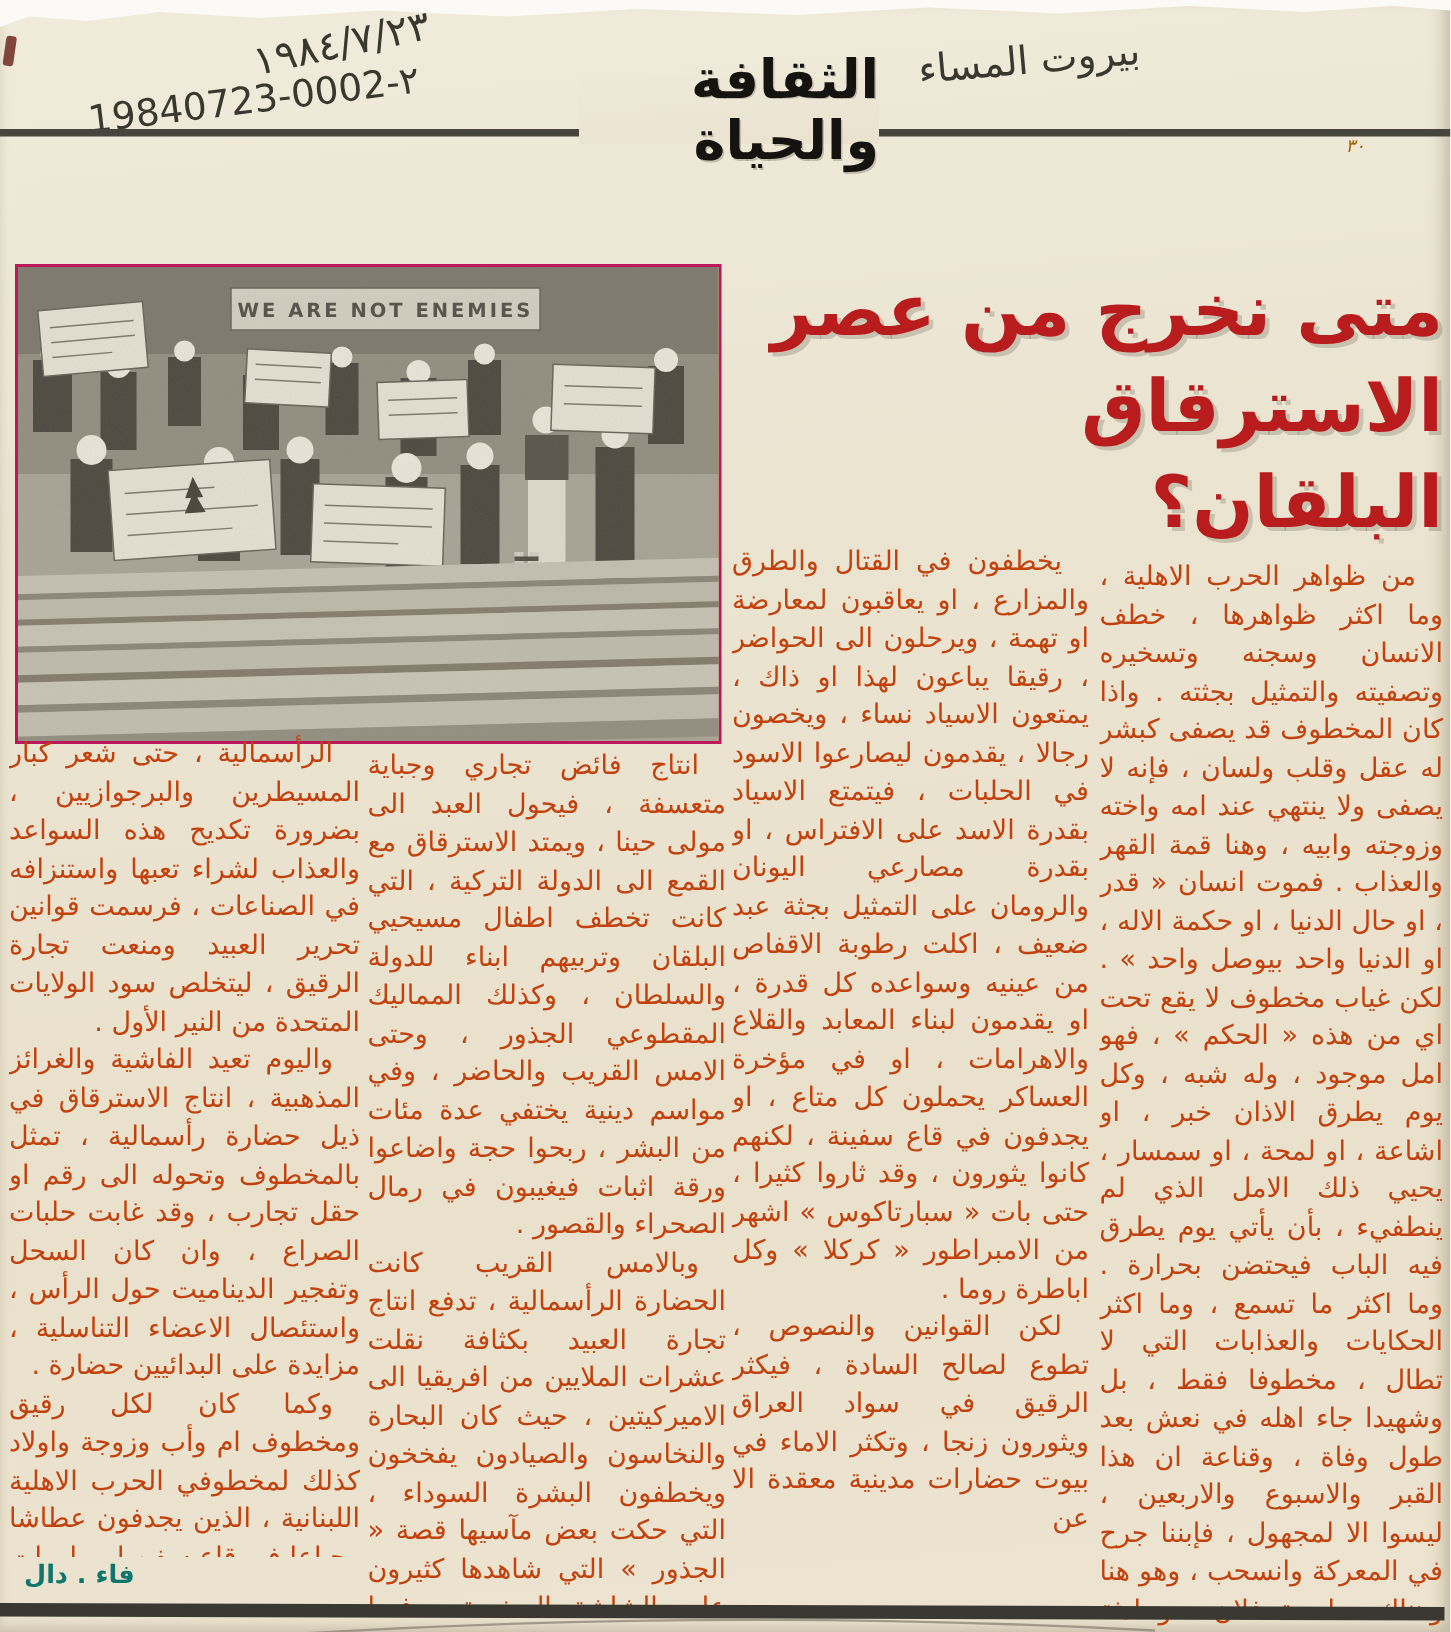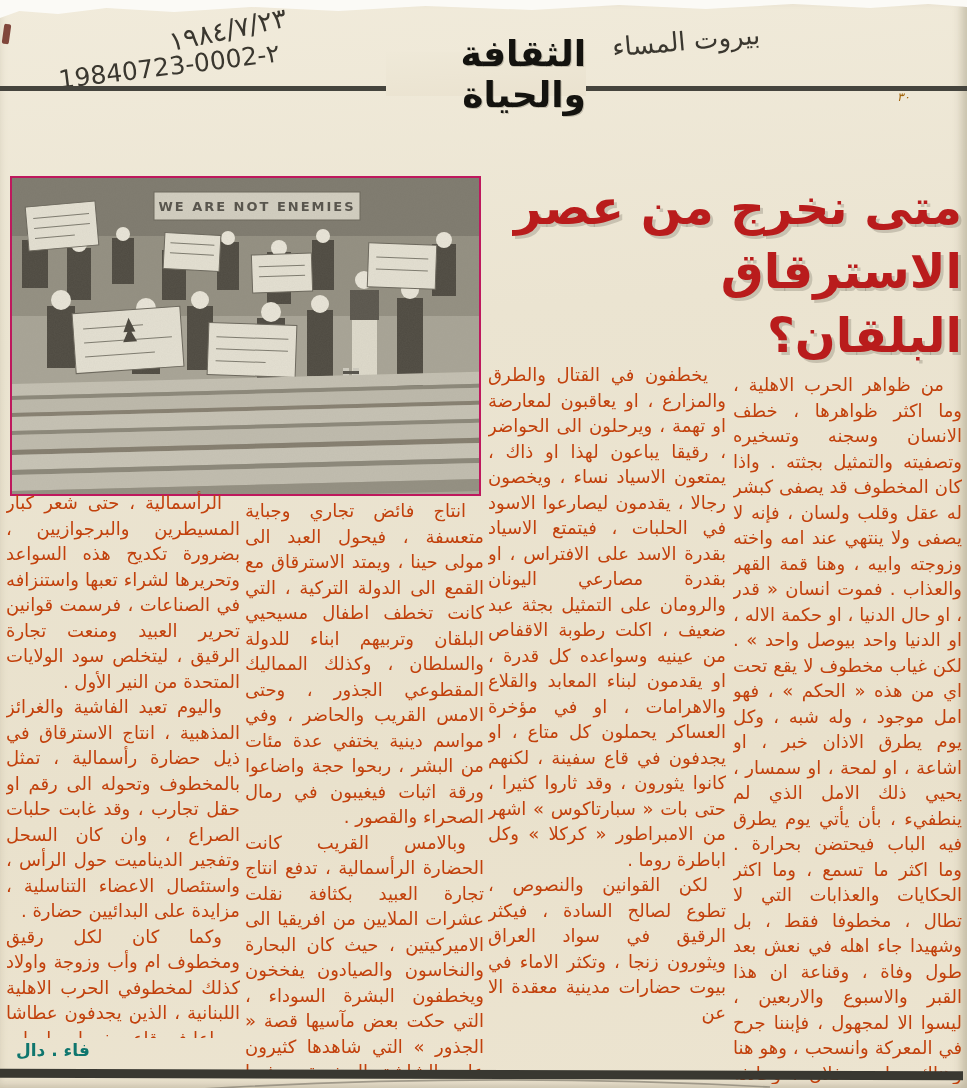--- a/index.html
+++ b/index.html
@@ -187,21 +187,21 @@
   </div>
   <div class="col col-3">
     <p>يخطفون في القتال والطرق والمزارع ، او يعاقبون لمعارضة او تهمة ، ويرحلون الى الحواضر ، رقيقا يباعون لهذا او ذاك ، يمتعون الاسياد نساء ، ويخصون رجالا ، يقدمون ليصارعوا الاسود في الحلبات ، فيتمتع الاسياد بقدرة الاسد على الافتراس ، او بقدرة مصارعي اليونان والرومان على التمثيل بجثة عبد ضعيف ، اكلت رطوبة الاقفاص من عينيه وسواعده كل قدرة ، او يقدمون لبناء المعابد والقلاع والاهرامات ، او في مؤخرة العساكر يحملون كل متاع ، او يجدفون في قاع سفينة ، لكنهم كانوا يثورون ، وقد ثاروا كثيرا ، حتى بات « سبارتاكوس » اشهر من الامبراطور « كركلا » وكل اباطرة روما .</p>
     <p>لكن القوانين والنصوص ، تطوع لصالح السادة ، فيكثر الرقيق في سواد العراق ويثورون زنجا ، وتكثر الاماء في بيوت حضارات مدينية معقدة الا عن</p>
   </div>
   <div class="col col-2">
     <p>انتاج فائض تجاري وجباية متعسفة ، فيحول العبد الى مولى حينا ، ويمتد الاسترقاق مع القمع الى الدولة التركية ، التي كانت تخطف اطفال مسيحيي البلقان وتربيهم ابناء للدولة والسلطان ، وكذلك المماليك المقطوعي الجذور ، وحتى الامس القريب والحاضر ، وفي مواسم دينية يختفي عدة مئات من البشر ، ربحوا حجة واضاعوا ورقة اثبات فيغيبون في رمال الصحراء والقصور .</p>
     <p>وبالامس القريب كانت الحضارة الرأسمالية ، تدفع انتاج تجارة العبيد بكثافة نقلت عشرات الملايين من افريقيا الى الاميركيتين ، حيث كان البحارة والنخاسون والصيادون يفخخون ويخطفون البشرة السوداء ، التي حكت بعض مآسيها قصة « الجذور » التي شاهدها كثيرون على الشاشة الصغيرة ، فيما اساطيل بريطانيا كانت تمون المزارع والمناجم برقيق سعره اليومي بضع حريرات غذائية عاظمت التراكم في المراكز العالمية</p>
   </div>
   <div class="col col-1">
-    <p>الرأسمالية ، حتى شعر كبار المسيطرين والبرجوازيين ، بضرورة تكديح هذه السواعد وتحريرها لشراء تعبها واستنزافه في الصناعات ، فرسمت قوانين تحرير العبيد ومنعت تجارة الرقيق ، ليتخلص سود الولايات المتحدة من النير الأول .</p>
+    <p>الرأسمالية ، حتى شعر كبار المسيطرين والبرجوازيين ، بضرورة تكديح هذه السواعد والعذاب لشراء تعبها واستنزافه في الصناعات ، فرسمت قوانين تحرير العبيد ومنعت تجارة الرقيق ، ليتخلص سود الولايات المتحدة من النير الأول .</p>
     <p>واليوم تعيد الفاشية والغرائز المذهبية ، انتاج الاسترقاق في ذيل حضارة رأسمالية ، تمثل بالمخطوف وتحوله الى رقم او حقل تجارب ، وقد غابت حلبات الصراع ، وان كان السحل وتفجير الديناميت حول الرأس ، واستئصال الاعضاء التناسلية ، مزايدة على البدائيين حضارة .</p>
     <p>وكما كان لكل رقيق ومخطوف ام وأب وزوجة واولاد كذلك لمخطوفي الحرب الاهلية اللبنانية ، الذين يجدفون عطاشا وجياعا في قاع سفن لهم امهات وآباء وزوجات وأولاد ينتظرون عودتهم ونهاية عصر الاسترقاق والعبودية .</p>
   </div>
 
   <div class="byline">فاء . دال</div>
 
   <div class="bottom-bar"></div>
   <svg class="pencil-curve" width="600" height="18">
     <path d="M0,15 Q300,-5 600,11" stroke="#8a8476" stroke-width="1.6" fill="none"></path>
   </svg>

